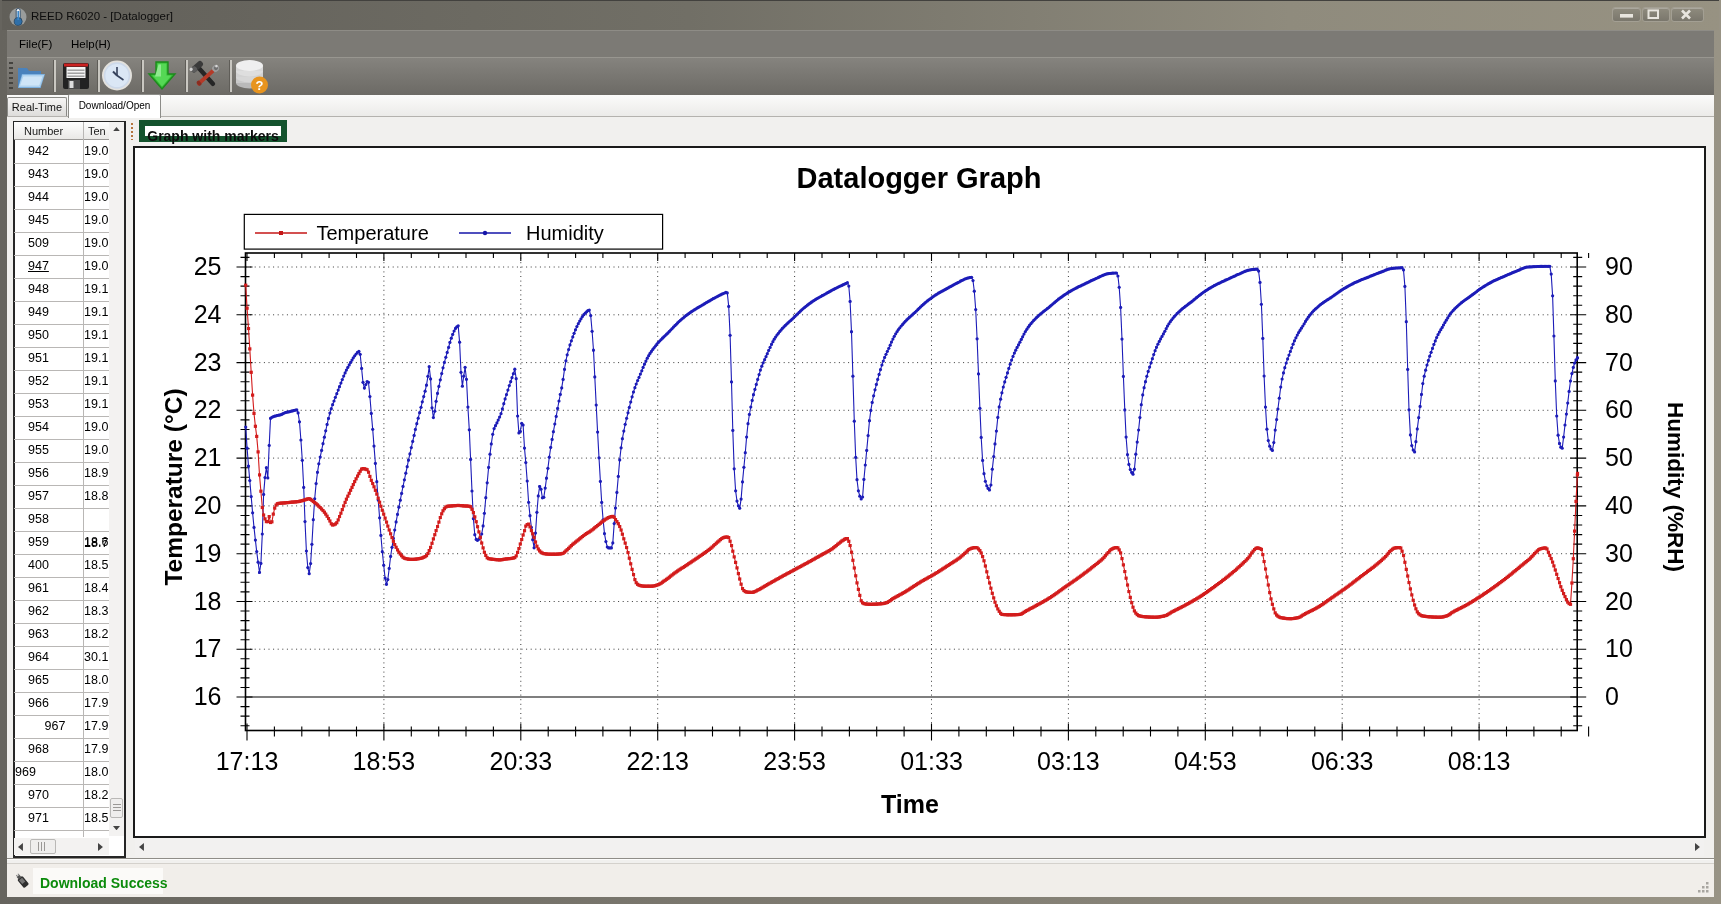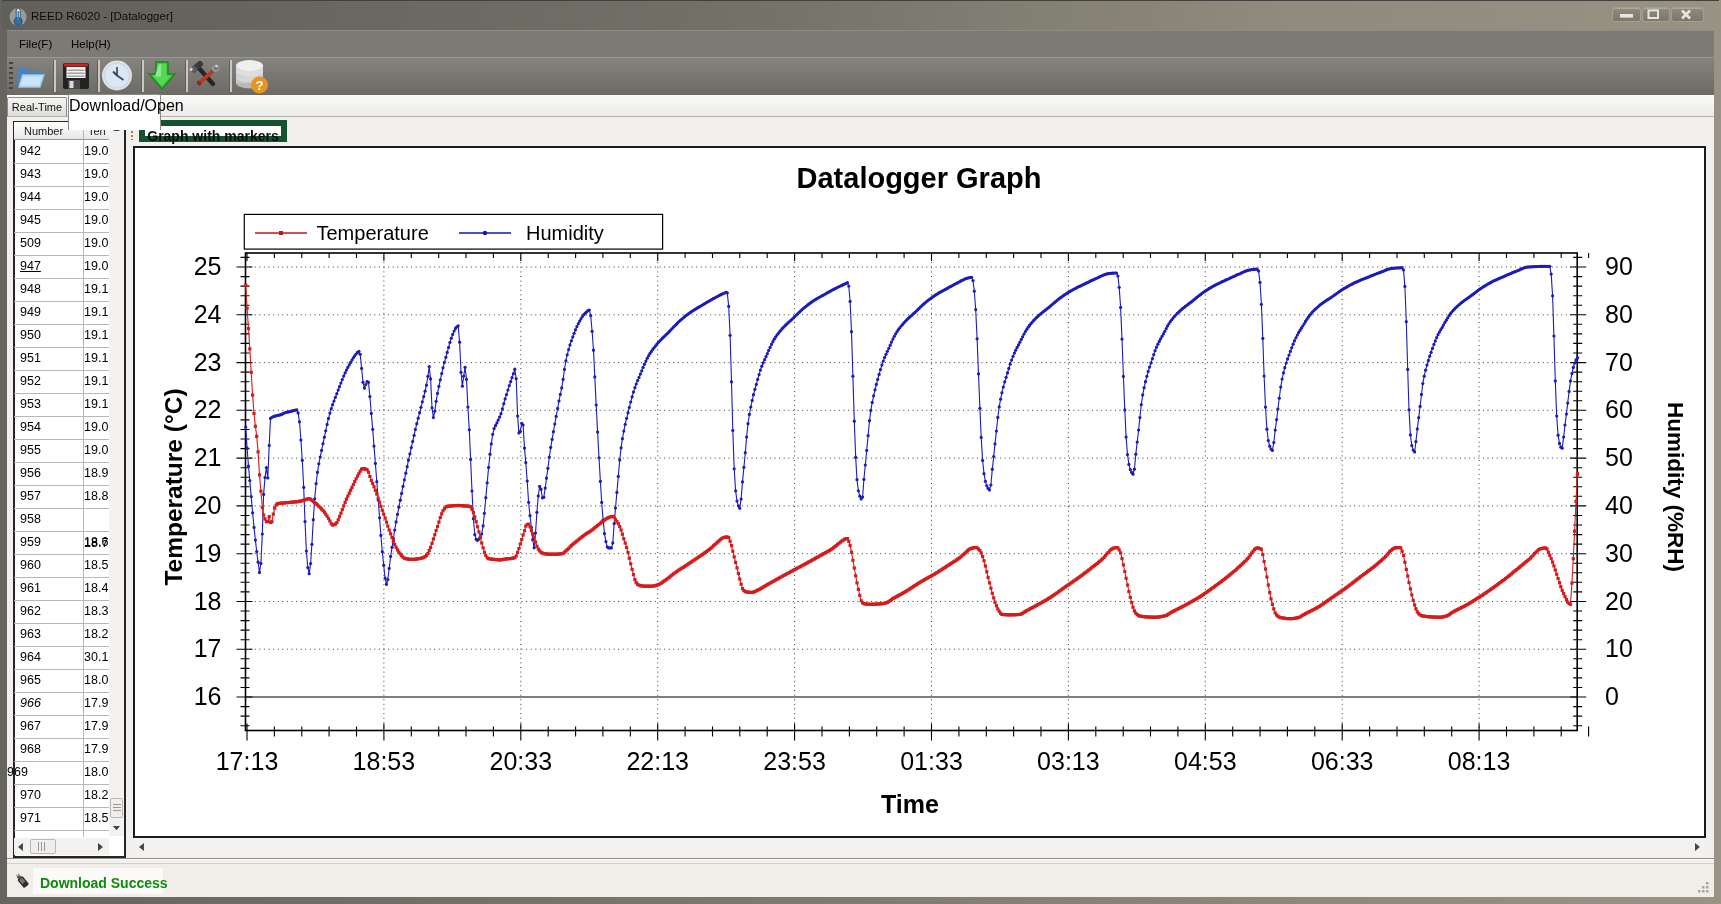--- a/index.html
+++ b/index.html
@@ -12,27 +12,27 @@
 
 #menubar{left:7px;top:30px;width:1707px;height:27px;background:#7c7a75;border-top:1px solid #8e8c86}
 .menuitem{top:38px;font-size:11.5px;color:#000}
 
 #toolbar{left:7px;top:57px;width:1707px;height:38px;background:linear-gradient(#85837e,#6c6a65);border-top:1px solid #989690}
 .sep{top:60px;width:2px;height:32px;background:#c9c7c1;box-shadow:-1px 0 0 #5f5d58}
 #grip{left:9px;top:62px;width:4px;height:28px;background:repeating-linear-gradient(#44433f 0 2px,transparent 2px 5px);}
 
 #tabzone{left:7px;top:95px;width:1707px;height:22px;background:linear-gradient(#fbfbfa,#ebeae8)}
 #tab1{left:7px;top:97px;width:60px;height:20px;background:linear-gradient(#f6f5f4,#dcdbd9);border:1px solid #898985;border-bottom:none;border-radius:2px 2px 0 0;font-size:11px;color:#111;text-align:center;line-height:19px}
-#tab2{left:68px;top:94px;z-index:5;width:93px;height:36px;background:#fff;border:1px solid #8c8c88;border-bottom:none;border-radius:2px 2px 0 0;font-size:16px;color:#000;text-align:center;line-height:22px}
+#tab2{left:68px;top:94px;z-index:5;width:93px;height:24px;background:#fff;border:1px solid #8c8c88;border-bottom:none;border-radius:2px 2px 0 0;font-size:10px;color:#000;text-align:center;line-height:22px}
 #content{left:7px;top:117px;width:1707px;height:746px;background:#f1f0ee}
 
 #tbl{left:13px;top:121px;width:113px;height:737px;background:#fff;border:2px solid #262626}
 #thead{left:14px;top:122px;width:95px;height:17.5px;background:linear-gradient(#fefefe,#e9e8e6);border-bottom:1px solid #9a9896}
 .hcell{font-size:11px;color:#1a1a1a;top:125px}
-.cell{position:absolute;font-size:12.5px;color:#000;height:23px;line-height:23px;padding-left:6px}
+.cell{position:absolute;font-size:12.5px;color:#000;height:23px;line-height:23px;padding-left:14px}
 .cell.v{text-align:right;padding-left:0}
 .rline{position:absolute;left:14px;width:95px;height:1px;background:#b9b7b5}
 #colsep{left:83px;top:122px;width:1px;height:715px;background:#b9b7b5}
 
 .sb{background:#f3f2f1}
 .thumb{background:#efeeed;border:1px solid #b9b8b6;border-radius:2px}
 
 #gbtn{left:139px;top:120px;width:148px;height:22px;background:#fff;border:6px solid #14532d;font-size:14px;font-weight:bold;color:#0d0d0d;text-align:center;line-height:21px}
 #ggrip{left:131px;top:123px;width:2px;height:17px;background:repeating-linear-gradient(#b5763f 0 2px,transparent 2px 4px)}
 #gpanel{left:133px;top:146px;width:1573px;height:692px;background:#fff;border:2px solid #1a1a1a}
@@ -185,42 +185,42 @@
 <div class="rline" style="top:484.5px;"></div>
 <div class="cell" style="left:14px;top:484.5px;width:68px;">957</div>
 <div class="cell v" style="left:84px;top:484.5px;width:23px;">18.8</div>
 <div class="rline" style="top:507.5px;"></div>
 <div class="cell" style="left:14px;top:507.5px;width:68px;">958</div>
 <div class="cell v" style="left:84px;top:507.5px;width:23px;margin-top:24px;">18.7</div>
 <div class="rline" style="top:530.5px;"></div>
 <div class="cell" style="left:14px;top:530.5px;width:68px;">959</div>
 <div class="cell v" style="left:84px;top:530.5px;width:23px;">18.6</div>
 <div class="rline" style="top:553.5px;"></div>
-<div class="cell" style="left:14px;top:553.5px;width:68px;">960</div>
+<div class="cell" style="left:14px;top:553.5px;width:68px;">400</div>
 <div class="cell v" style="left:84px;top:553.5px;width:23px;">18.5</div>
 <div class="rline" style="top:576.5px;"></div>
 <div class="cell" style="left:14px;top:576.5px;width:68px;">961</div>
 <div class="cell v" style="left:84px;top:576.5px;width:23px;">18.4</div>
 <div class="rline" style="top:599.5px;"></div>
 <div class="cell" style="left:14px;top:599.5px;width:68px;">962</div>
 <div class="cell v" style="left:84px;top:599.5px;width:23px;">18.3</div>
 <div class="rline" style="top:622.5px;"></div>
 <div class="cell" style="left:14px;top:622.5px;width:68px;">963</div>
 <div class="cell v" style="left:84px;top:622.5px;width:23px;">18.2</div>
 <div class="rline" style="top:645.5px;"></div>
 <div class="cell" style="left:14px;top:645.5px;width:68px;">964</div>
 <div class="cell v" style="left:84px;top:645.5px;width:23px;">30.1</div>
 <div class="rline" style="top:668.5px;"></div>
 <div class="cell" style="left:14px;top:668.5px;width:68px;">965</div>
 <div class="cell v" style="left:84px;top:668.5px;width:23px;">18.0</div>
 <div class="rline" style="top:691.5px;"></div>
-<div class="cell" style="left:14px;top:691.5px;width:65px;font-style:italic;">966</div>
+<div class="cell" style="left:14px;top:691.5px;width:65px;">966</div>
 <div class="cell v" style="left:84px;top:691.5px;width:23px;">17.9</div>
 <div class="rline" style="top:714.5px;"></div>
-<div class="cell" style="left:14px;top:714.5px;width:68px;">967</div>
+<div class="cell" style="left:14px;top:714.5px;width:68px;text-align:center;">967</div>
 <div class="cell v" style="left:84px;top:714.5px;width:23px;">17.9</div>
 <div class="rline" style="top:737.5px;"></div>
 <div class="cell" style="left:14px;top:737.5px;width:68px;">968</div>
 <div class="cell v" style="left:84px;top:737.5px;width:23px;">17.9</div>
 <div class="rline" style="top:760.5px;"></div>
 <div class="cell" style="left:1px;top:760.5px;width:68px;">969</div>
 <div class="cell v" style="left:84px;top:760.5px;width:23px;">18.0</div>
 <div class="rline" style="top:783.5px;"></div>
 <div class="cell" style="left:14px;top:783.5px;width:68px;">970</div>
 <div class="cell v" style="left:84px;top:783.5px;width:23px;">18.2</div>

